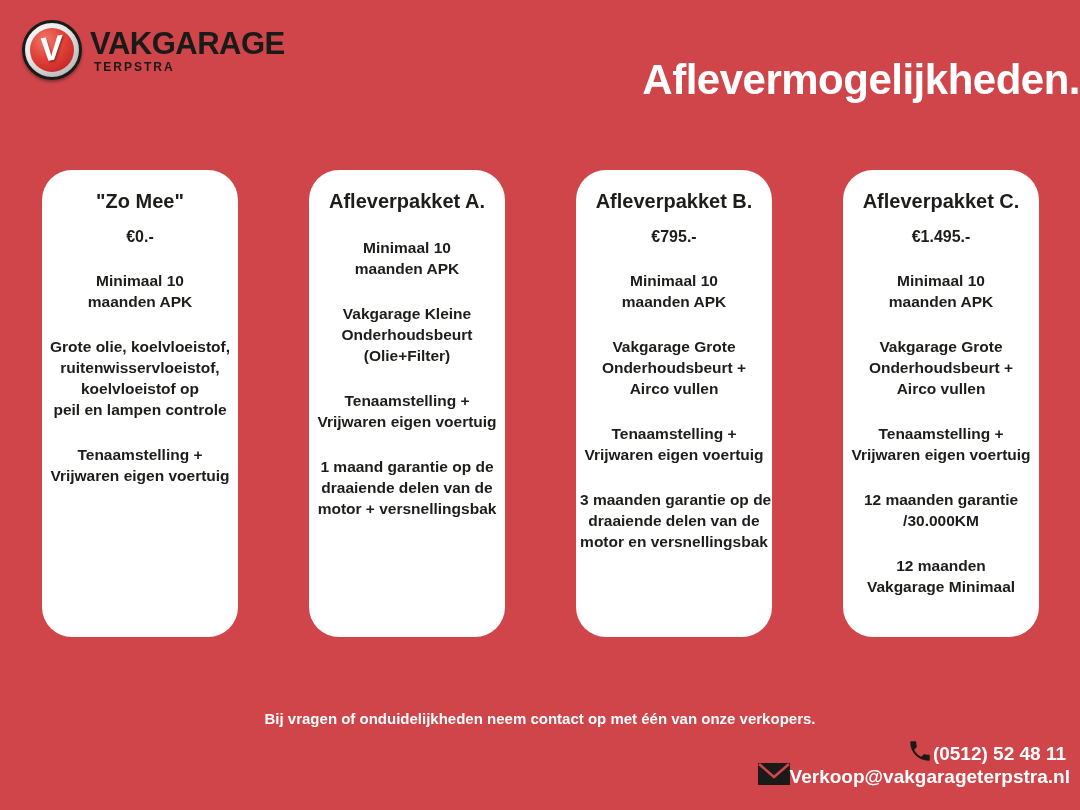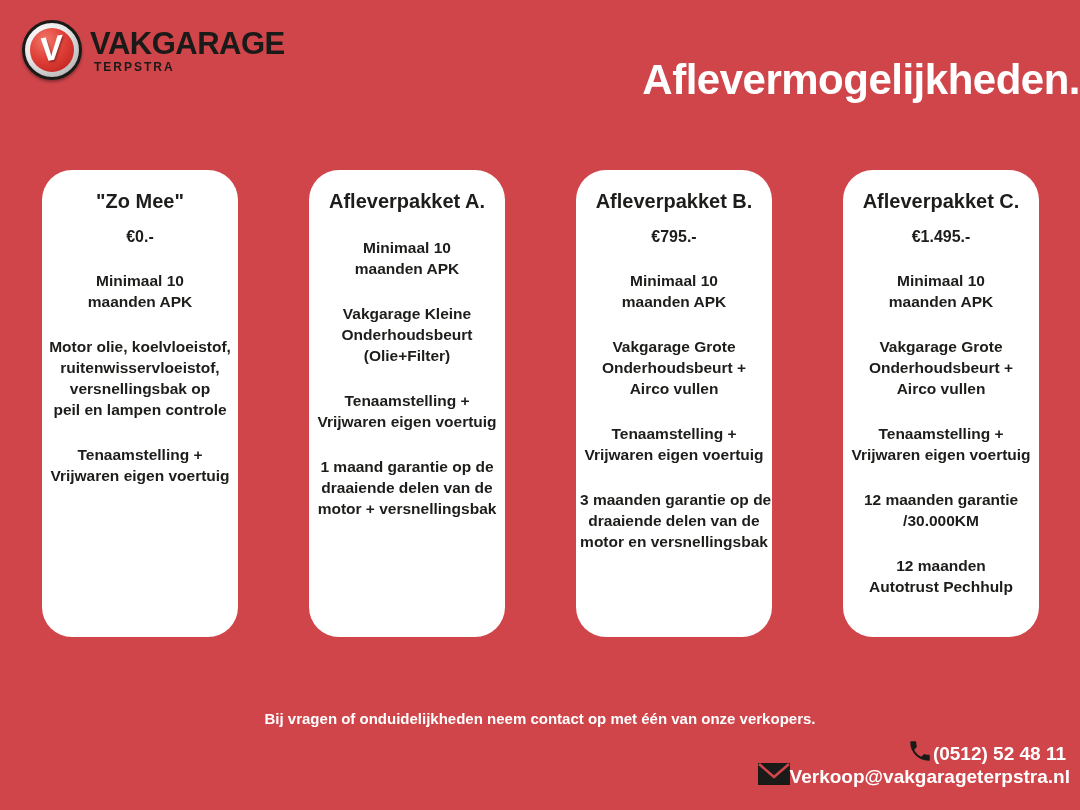--- a/index.html
+++ b/index.html
@@ -106,23 +106,23 @@
 
   <div class="cards" id="cards-row">
       <div class="card">
         <div class="card-title">"Zo Mee"</div>
         <div class="card-price">€0.-</div>
         <div class="block">
           <div class="block-line">Minimaal 10</div>
           <div class="block-line">maanden APK</div>
         </div>
         <div class="block">
-          <div class="block-line">Motor olie, koelvloeistof,</div>
+          <div class="block-line">Grote olie, koelvloeistof,</div>
           <div class="block-line">ruitenwisservloeistof,</div>
-          <div class="block-line">versnellingsbak op</div>
+          <div class="block-line">koelvloeistof op</div>
           <div class="block-line">peil en lampen controle</div>
         </div>
         <div class="block">
           <div class="block-line">Tenaamstelling +</div>
           <div class="block-line">Vrijwaren eigen voertuig</div>
         </div>
       </div>
       <div class="card">
         <div class="card-title">Afleverpakket A.</div>
         <div class="block">
@@ -181,21 +181,21 @@
         <div class="block">
           <div class="block-line">Tenaamstelling +</div>
           <div class="block-line">Vrijwaren eigen voertuig</div>
         </div>
         <div class="block">
           <div class="block-line">12 maanden garantie</div>
           <div class="block-line">/30.000KM</div>
         </div>
         <div class="block">
           <div class="block-line">12 maanden</div>
-          <div class="block-line">Autotrust Pechhulp</div>
+          <div class="block-line">Vakgarage Minimaal</div>
         </div>
       </div>
     </div>
 
   <div class="footer-note">Bij vragen of onduidelijkheden neem contact op met één van onze verkopers.</div>
 
   <div class="contact-row contact-phone">
     <span class="contact-icon">
       <svg width="26" height="26" viewBox="0 0 24 24">
         <path fill="#1a1a18" d="M6.62 10.79c1.44 2.83 3.76 5.14 6.59 6.59l2.2-2.21c.27-.27.67-.36 1.02-.24 1.12.37 2.33.57 3.57.57.55 0 1 .45 1 1V20c0 .55-.45 1-1 1-9.39 0-17-7.61-17-17 0-.55.45-1 1-1h3.5c.55 0 1 .45 1 1 0 1.25.2 2.45.57 3.57.11.35.03.74-.25 1.02l-2.2 2.2z"></path>

